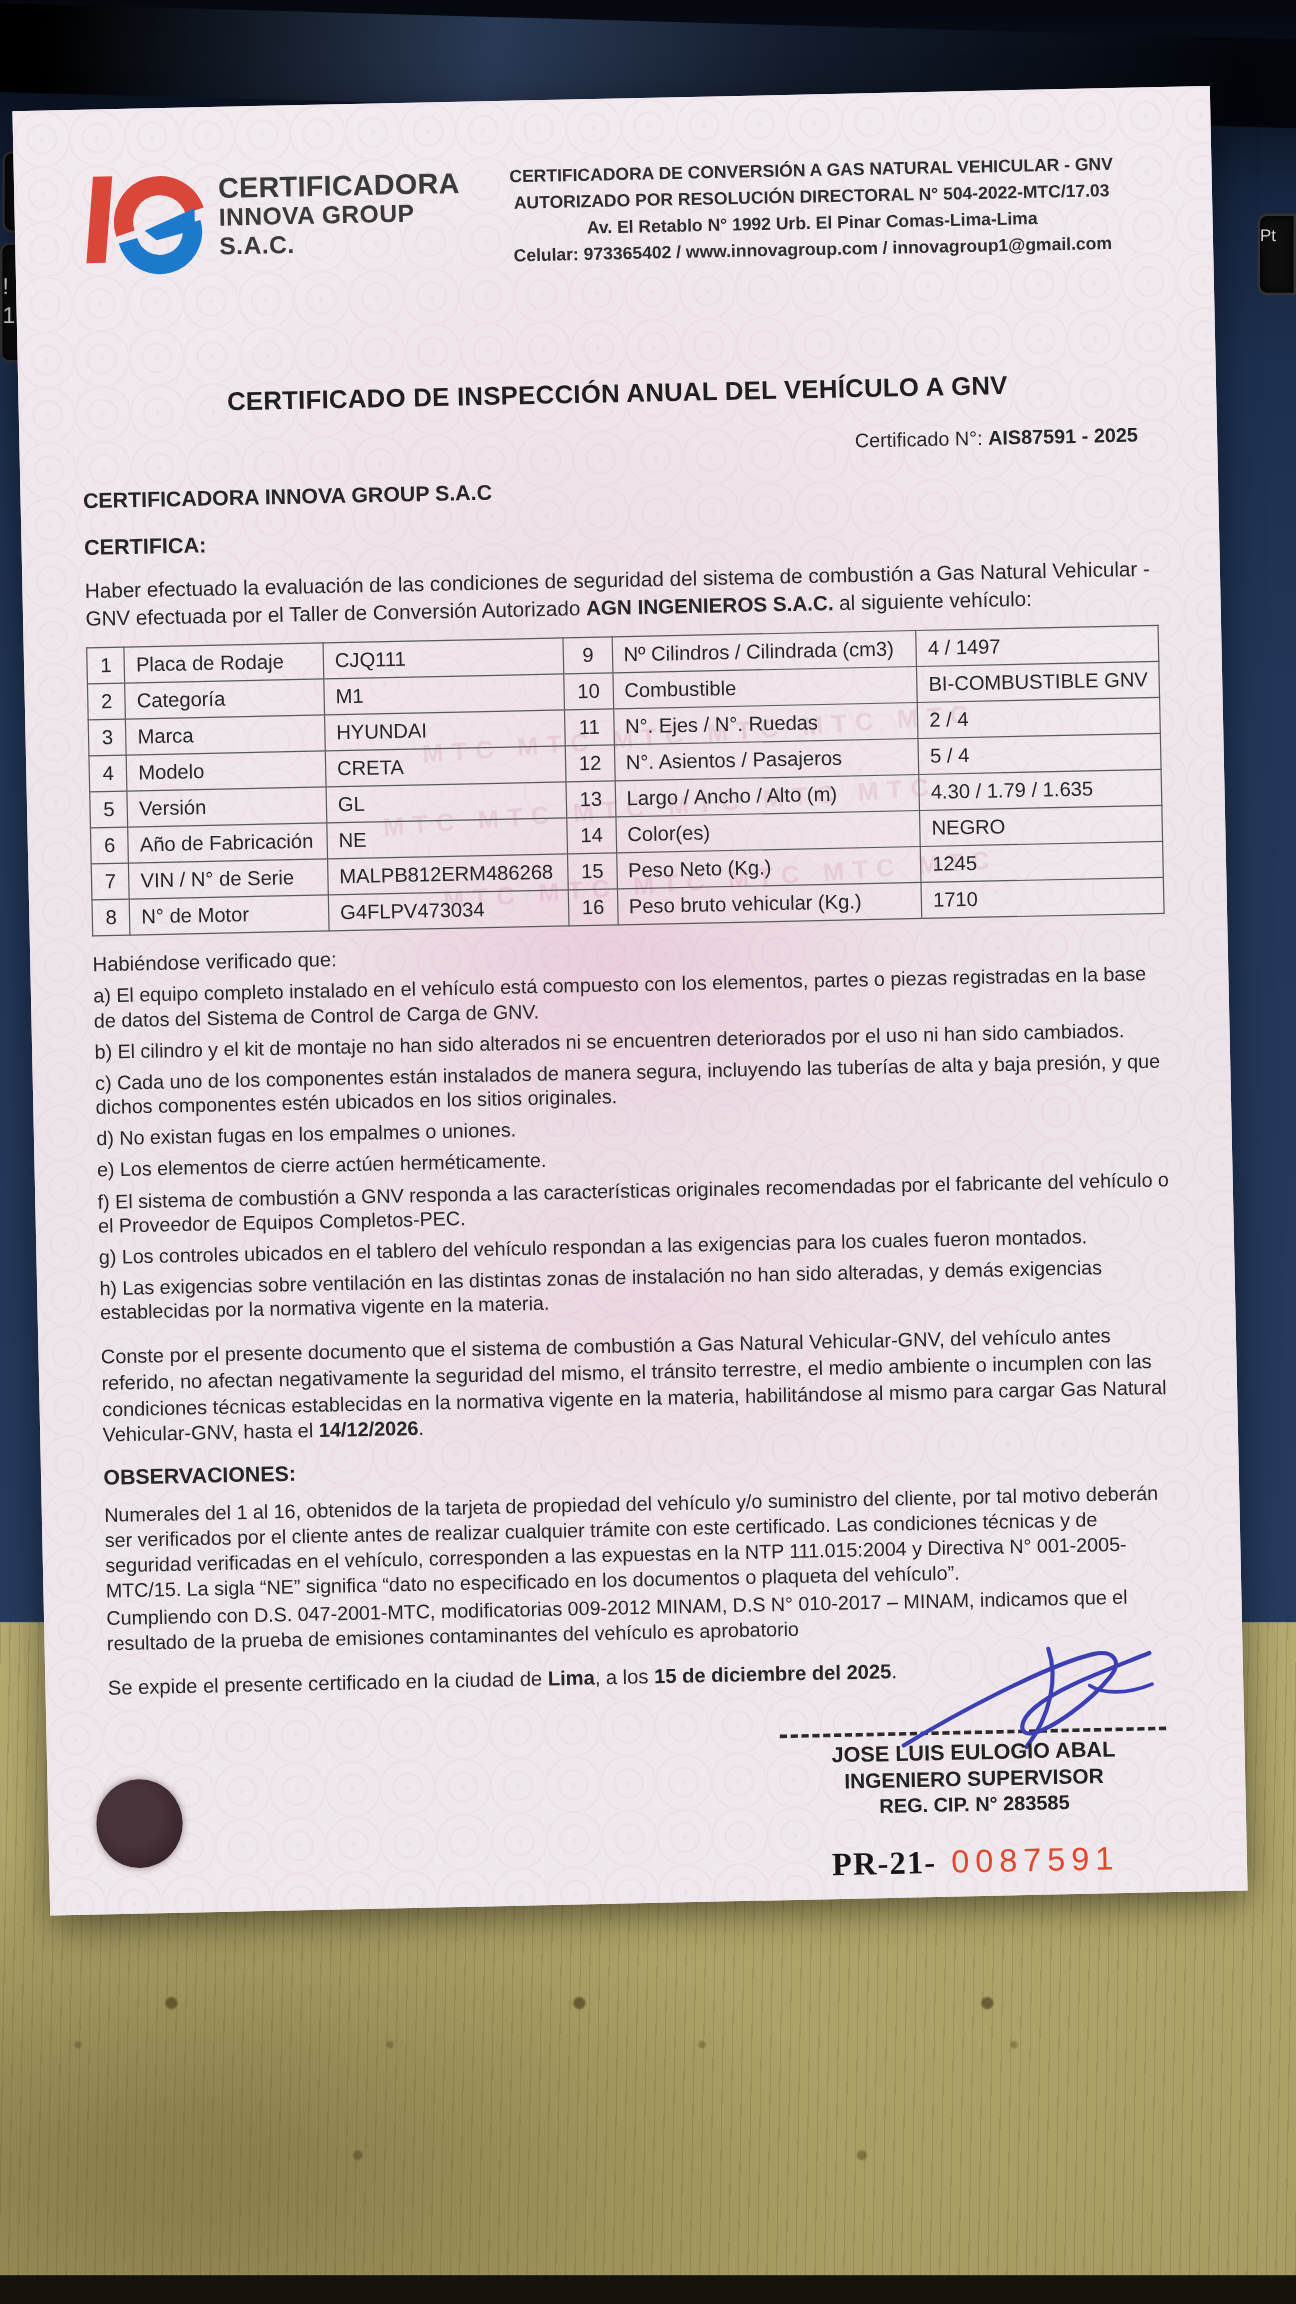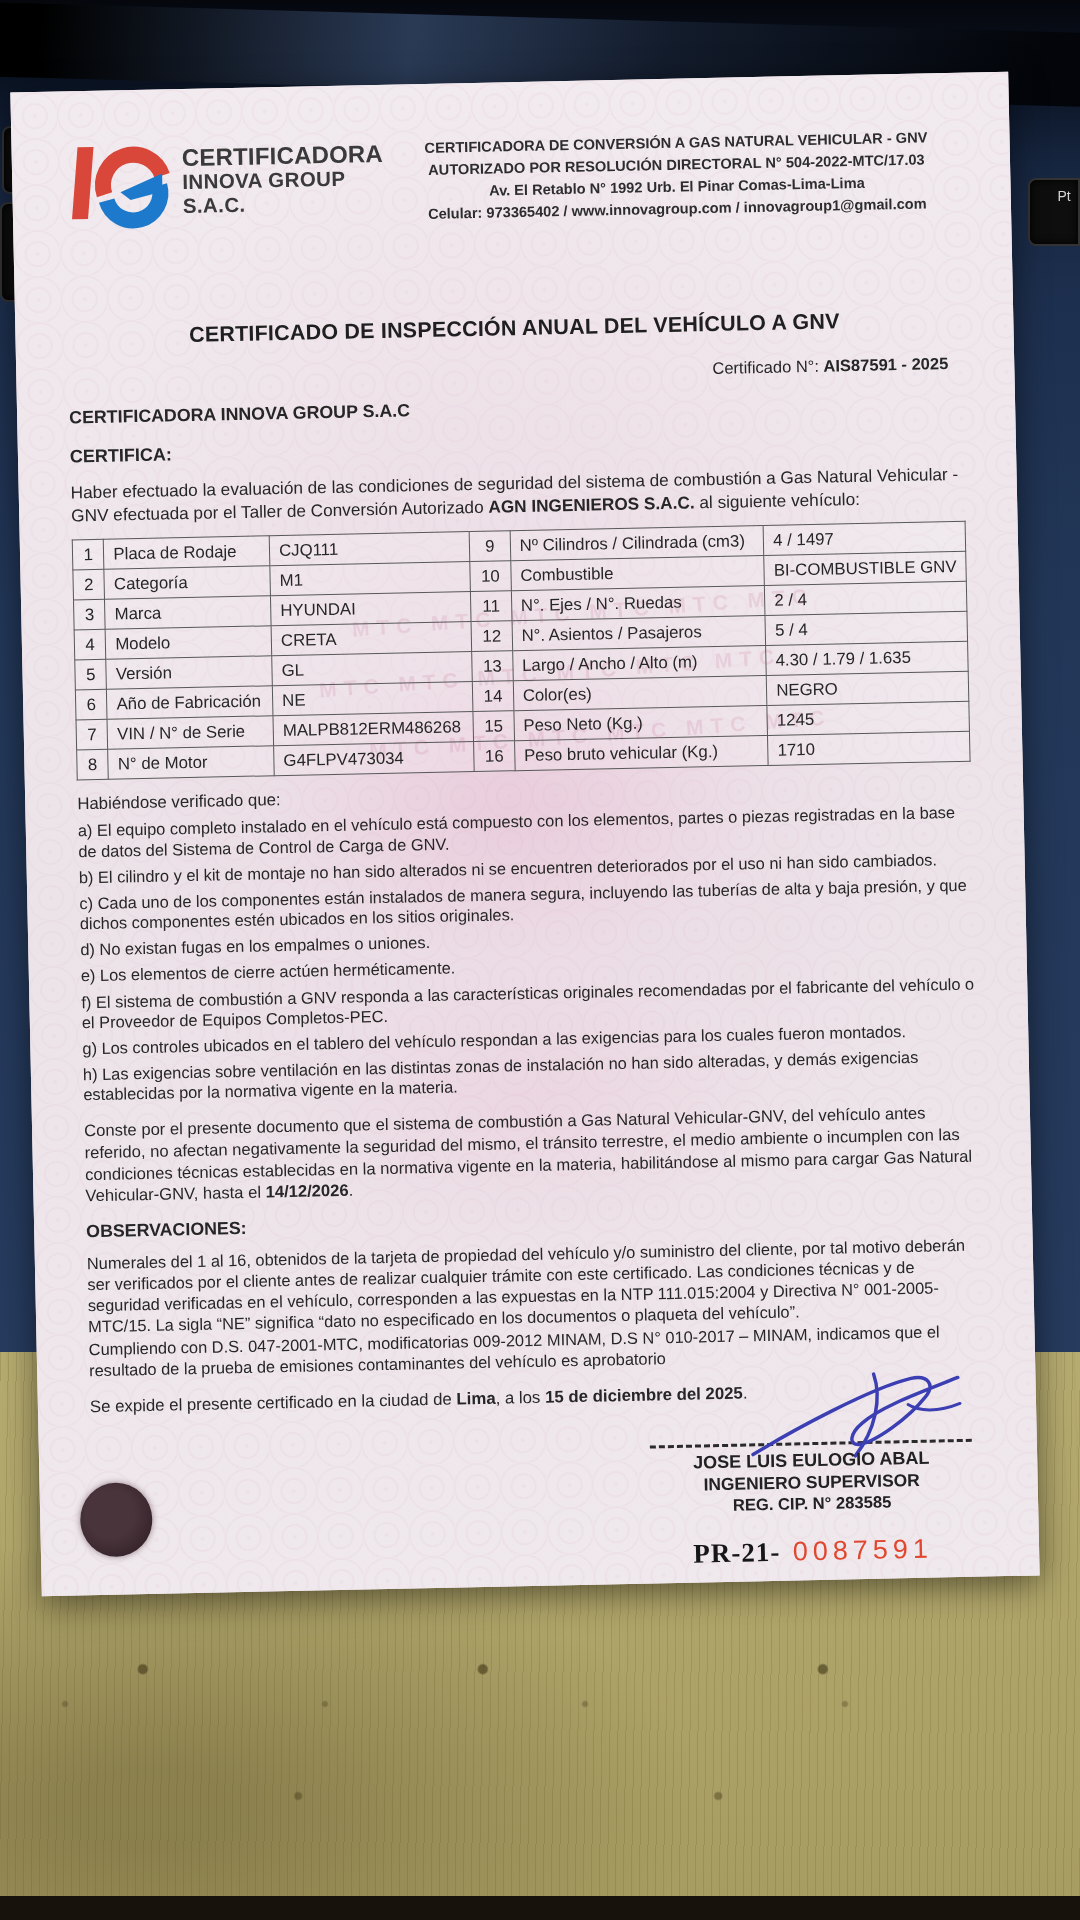--- a/index.html
+++ b/index.html
@@ -29,22 +29,22 @@
       repeating-linear-gradient(91deg, rgba(110,96,48,.22) 0 1px, transparent 1px 8px),
       repeating-linear-gradient(88deg, rgba(170,158,100,.28) 0 2px, transparent 2px 13px),
       linear-gradient(180deg,#b6ab70,#a69b60);
     background-size:auto,340px 260px,420px 300px,260px 220px,auto,auto,auto;
   }
   .bottom-strip{position:absolute;left:0;bottom:0;width:1080px;height:24px;background:#17120c;}
   
   .key{
     position:absolute;background:#0e0e0e;border:2px solid #333;border-radius:8px;
     box-shadow:inset 0 0 8px #000;color:#d6d6d6;
-    display:flex;flex-direction:column;align-items:center;justify-content:center;
-    font-size:19px;line-height:1.25;padding-left:20px;
+    display:flex;flex-direction:column;align-items:flex-start;justify-content:center;
+    font-size:19px;line-height:1.25;
   }
   .key-blank{left:2px;top:126px;width:44px;height:64px;}
   .key-excl{left:0px;top:202px;width:42px;height:96px;}
   .key-right{right:0;top:178px;width:28px;height:56px;border-radius:8px 0 0 8px;font-size:14px;justify-content:flex-start;padding-top:8px;}
   
   .paper{
     position:absolute;left:26px;top:82px;width:998px;height:1504px;
     transform:rotate(-1.2deg);transform-origin:50% 50%;
     background-color:#efe7ec;
     background-image:

